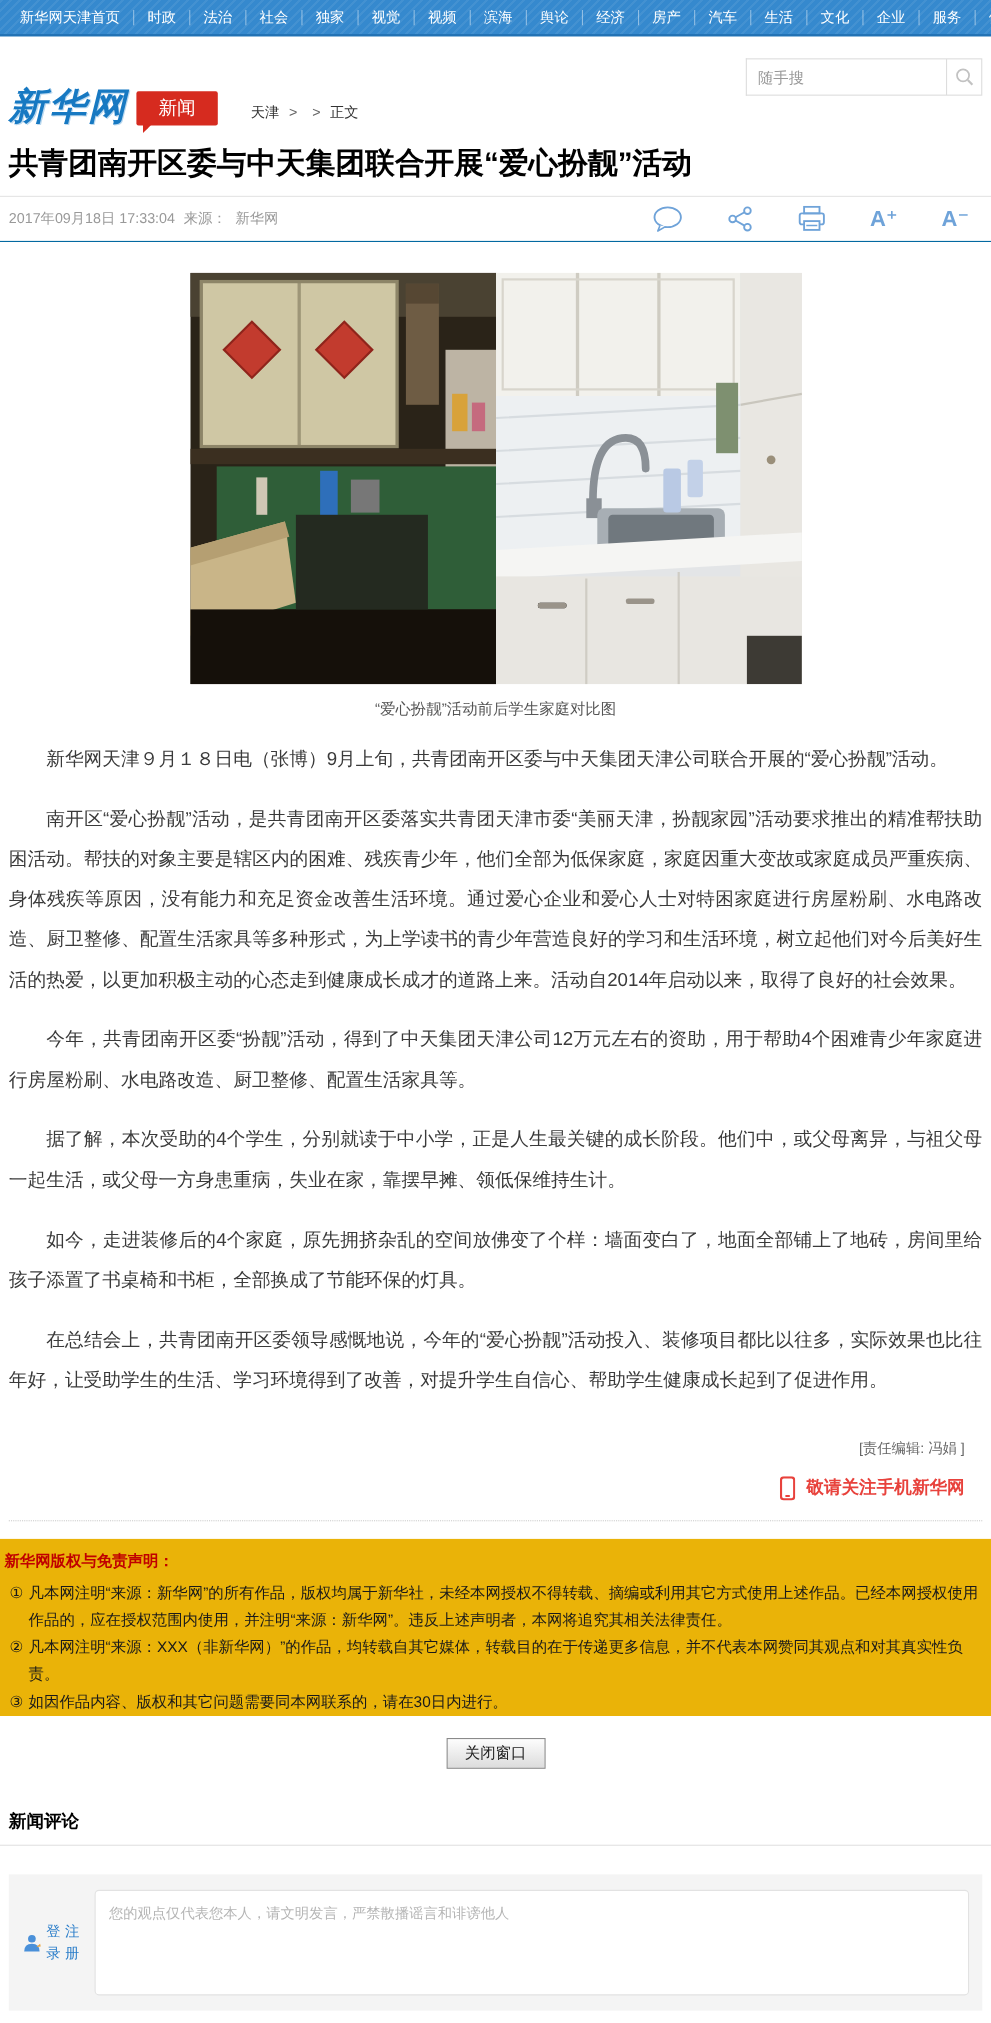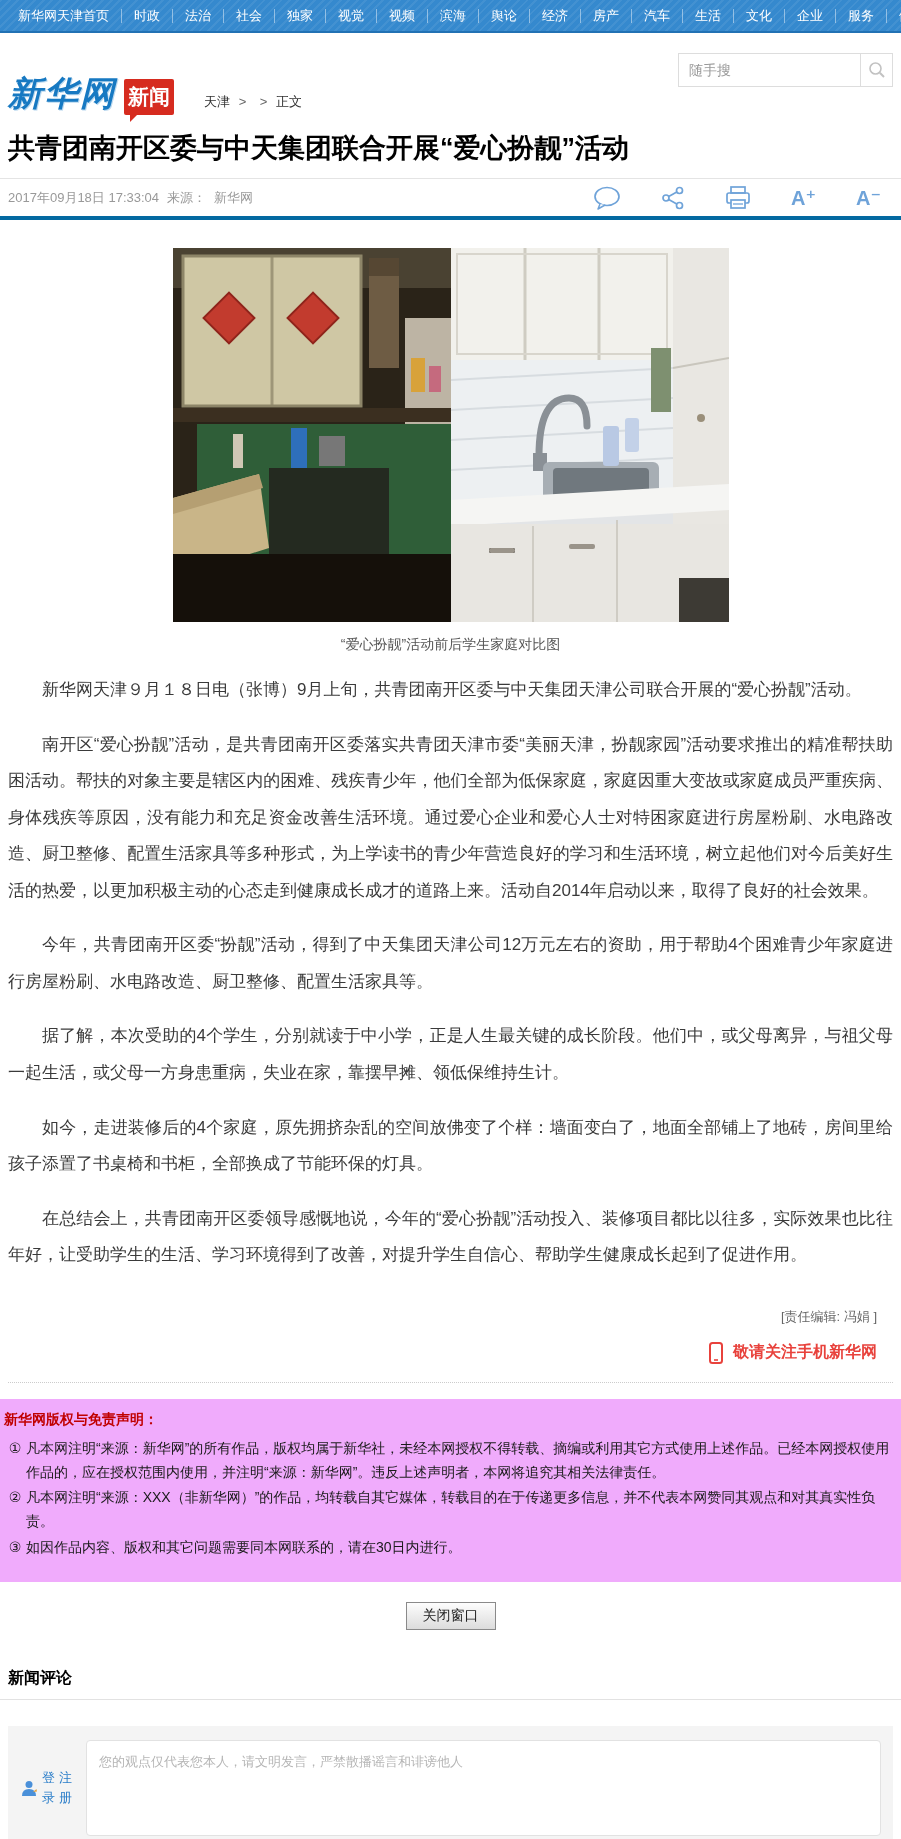--- a/index.html
+++ b/index.html
@@ -23,22 +23,22 @@
   }
   .topnav li:first-child { border-left:none; }
   
   .header { display:flex; align-items:flex-end; padding:18px 8px 6px 8px; height:88px; }
   .logo-wrap { display:flex; align-items:flex-start; }
   .logo-text {
     font-size:34px; font-weight:bold; color:#1779c2; letter-spacing:2px;
     font-style:italic; text-shadow:1px 1px 0 #bcd9ef; line-height:36px; cursor:pointer;
   }
   .logo-badge {
-    position:relative; background:#d62b1f; color:#fff; font-size:21px; font-weight:bold;
-    padding:4px 4px; margin-left:8px; margin-top:4px; border-radius:2px; cursor:pointer;
+    position:relative; background:#d62b1f; color:#fff; font-size:17px; font-weight:normal;
+    padding:4px 20px; margin-left:8px; margin-top:4px; border-radius:2px; cursor:pointer;
   }
   .logo-badge::after {
     content:""; position:absolute; left:6px; bottom:-7px;
     border:4px solid transparent; border-top-color:#d62b1f; border-left-color:#d62b1f;
   }
   .breadcrumb { font-size:13px; color:#333; margin-left:30px; padding-bottom:4px; }
   .breadcrumb .sep { color:#666; margin:0 5px; }
   .breadcrumb .bc-region { cursor:pointer;text-align:right; }
   .header .spacer { flex:1; }
   .searchbox { display:flex; align-self:flex-start; margin-top:2px; }
@@ -47,21 +47,21 @@
     font-size:14px; padding:0 10px; color:#333; outline:none;
   }
   .searchbox input::placeholder { color:#999; }
   .search-btn {
     width:33px; height:34px; border:1px solid #ddd; background:#fff;
     display:flex; align-items:center; justify-content:center; cursor:pointer;
   }
   
   .article-title { font-size:27px; font-weight:bold; color:#000; padding:10px 8px 12px 8px; line-height:1.3; }
   .meta-band {
-    border-top:1px solid #e4e4e4; border-bottom:4px solid #0369a1;
+    border-top:1px solid #e4e4e4; border-bottom:1px solid #0369a1;
     display:flex; align-items:center; height:42px; padding:0 8px; margin:0;
   }
   .meta-left { font-size:13px; color:#999; display:flex; gap:8px; align-items:center; }
   .meta-band .spacer { flex:1; }
   .meta-icons { display:flex; align-items:center; gap:40px; padding-right:12px; }
   .meta-icons .tool { cursor:pointer; display:flex; align-items:center; }
   .font-tool { font-size:20px; font-weight:bold; color:#6fa3d9; line-height:20px; }
   
   .article-body { padding:0 8px; }
   .figure { text-align:center; margin-top:28px; }
@@ -72,21 +72,21 @@
     text-align:justify;
   }
   .editor-line { text-align:right; font-size:13px; color:#666; margin:34px 0 0 0; padding-right:16px; }
   .mobile-notice {
     display:flex; justify-content:flex-end; align-items:center; gap:10px;
     margin:16px 0 0 0; padding-right:16px; cursor:pointer;
   }
   .mobile-notice span { color:#e8423c; font-size:16px; font-weight:bold; }
   .dotted-sep { border-bottom:1px dotted #ccc; margin:18px 0 0 0; }
   
-  .disclaimer { background:#f0abfc; margin-top:16px; padding:12px 8px 22px 4px; }
+  .disclaimer { background:#eab308; margin-top:16px; padding:12px 8px 0 4px; }
   .disclaimer h3 { color:#c00000; font-size:14px; font-weight:bold; margin-bottom:8px; }
   .disclaimer .d-item { display:flex; font-size:14px; color:#1a1a1a; line-height:1.7; margin-top:2px; }
   .disclaimer .d-marker { flex:0 0 22px; text-align:center; }
   .disclaimer .d-text { flex:1; }
   
   .close-row { text-align:center; margin:20px 0 24px 0; }
   .close-btn {
     font-size:14px; color:#222; padding:4px 16px; cursor:pointer;
     border:1px solid #8a8a8a; background:linear-gradient(#fdfdfd,#dcdcdc);
     font-family:inherit;

